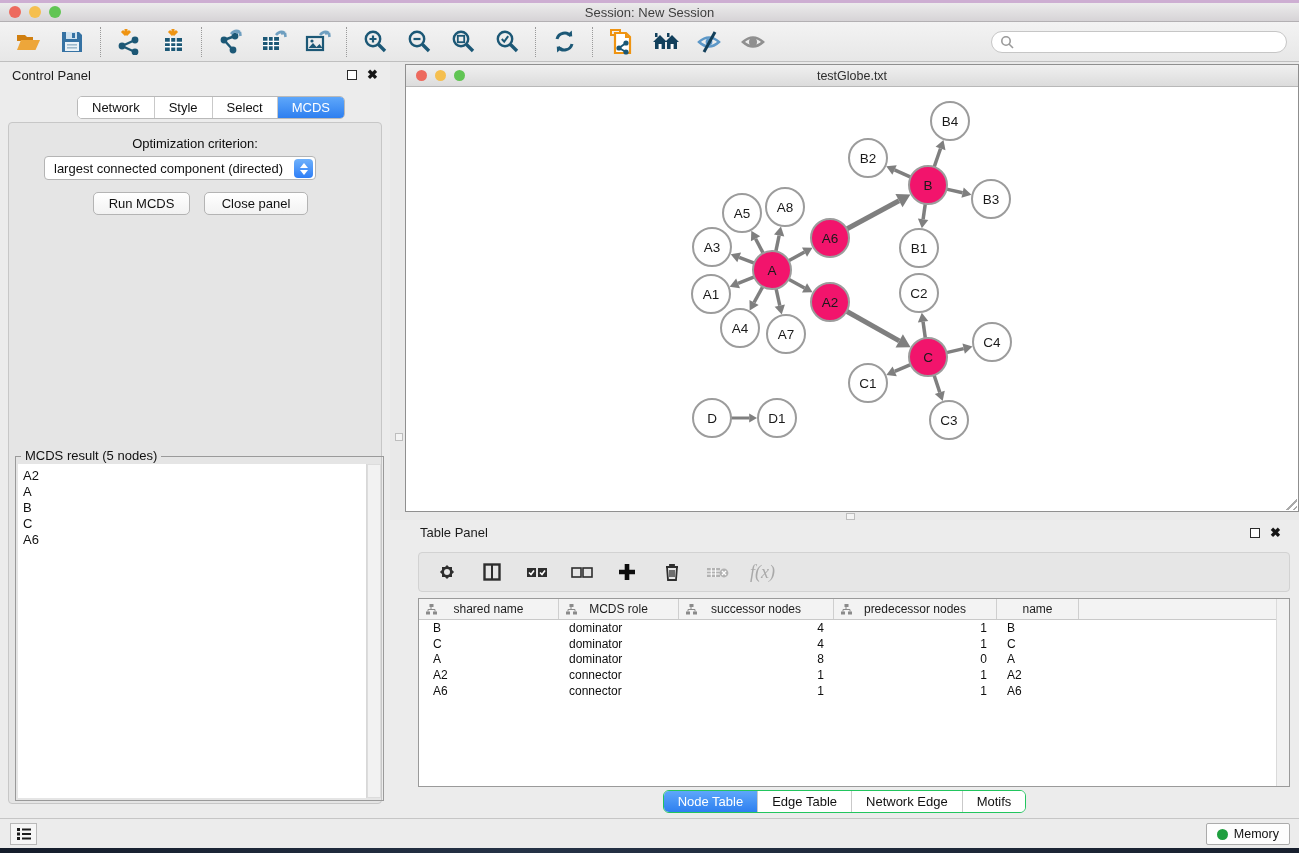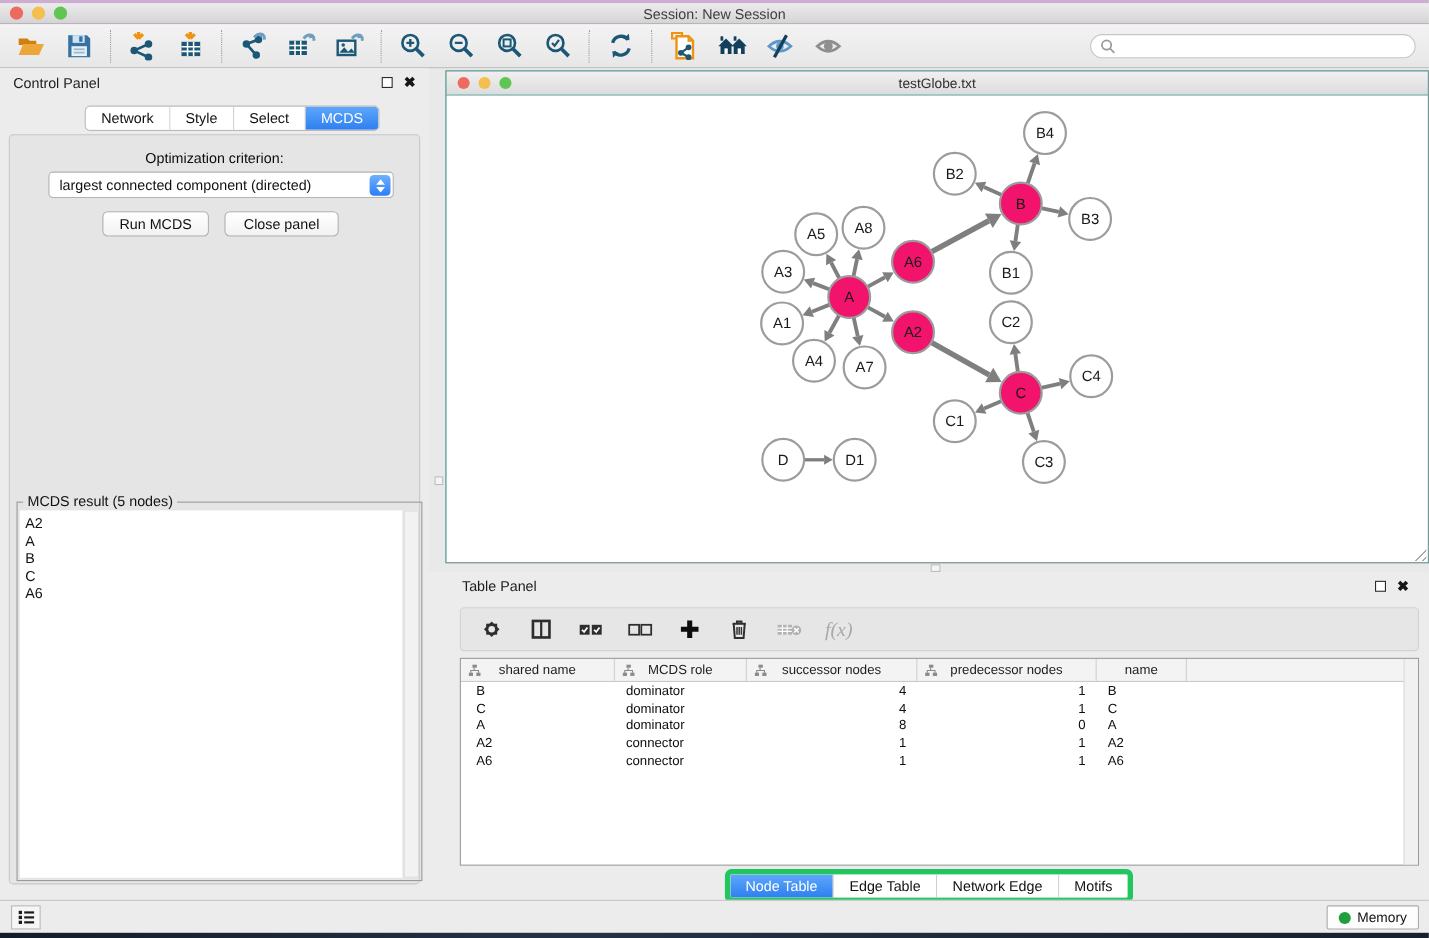--- a/index.html
+++ b/index.html
@@ -34,21 +34,21 @@
   .panel-title { font-size:13px; color:#1c1c1c; }
   .panel-head-icons { margin-left:auto; display:flex; gap:10px; align-items:center; }
   .float-ic { width:10px; height:10px; border:1.6px solid #2b2b2b; background:#fff; display:inline-block; }
   .close-ic { font-size:13px; font-weight:bold; color:#151515; line-height:10px; }
   #cp-tabs { left:77px; top:34px; position:absolute; display:inline-flex; border:1px solid #b9b9b9; border-radius:5px; overflow:hidden; background:#fff; }
   .seg-tab { padding:3px 14px; font-size:13px; background:#fff; border-right:1px solid #c9c9c9; color:#111; cursor:pointer; }
   .seg-tab:last-child { border-right:none; }
   .seg-tab.active { background:linear-gradient(#5ea7fa,#2e7ff0); color:#fff; }
   #cp-content { left:8px; top:60px; position:absolute; width:374px; height:682px; background:#e5e5e5; border:1px solid #c7c7c7; border-radius:4px; }
   #opt-label { top:13px; width:100%; text-align:center; font-size:13px; color:#0c0c0c; }
-  #opt-select { left:35px; top:33px; width:314px; height:24px; background:#fff; border:1px solid #b4b4b4; border-radius:4px; display:flex; align-items:center; padding-left:9px; font-size:13px; cursor:pointer; }
+  #opt-select { left:35px; top:33px; width:272px; height:24px; background:#fff; border:1px solid #b4b4b4; border-radius:4px; display:flex; align-items:center; padding-left:9px; font-size:13px; cursor:pointer; }
   #opt-stepper { position:absolute; right:2px; top:2px; width:19px; height:19px; border-radius:4px; background:linear-gradient(#6fb1fb,#2d7ef7); display:flex; flex-direction:column; align-items:center; justify-content:center; gap:2px; }
   .chev-up { width:0;height:0;border-left:4px solid transparent;border-right:4px solid transparent;border-bottom:5px solid #fff; }
   .chev-down { width:0;height:0;border-left:4px solid transparent;border-right:4px solid transparent;border-top:5px solid #fff; }
   .cp-btn { position:absolute; top:69px; height:23px; background:linear-gradient(#ffffff,#f2f2f2); border:1px solid #b4b4b4; border-radius:5px; font-size:13px; display:flex; align-items:center; justify-content:center; cursor:pointer; }
   #run-btn { left:84px; width:97px; }
   #closep-btn { left:195px; width:104px; }
   #mcds-fieldset { position:absolute; left:6px; top:333px; width:369px; height:345px; border:1px solid #9a9a9a; }
   #mcds-legend { position:absolute; left:5px; top:-9px; background:#e5e5e5; padding:0 4px; font-size:13px; }
   #mcds-list { position:absolute; left:2px; top:7px; right:16px; bottom:2px; background:#fff; border-right:1px solid #d8d8d8; padding:4px 0 0 5px; font-size:13px; line-height:16px; overflow:hidden; }
   #mcds-scroll { position:absolute; top:7px; right:2px; bottom:2px; width:14px; background:#f2f2f2; border:1px solid #dcdcdc; }
@@ -74,21 +74,21 @@
   #tp-table { position:absolute; left:28px; top:78px; width:872px; height:189px; background:#fff; border:1px solid #9a9a9a; overflow:hidden; }
   #tp-scroll { position:absolute; top:0; right:0; bottom:0; width:13px; background:#f1f1f1; border-left:1px solid #dadada; }
   .thead-row { display:flex; height:21px; background:#f3f3f3; border-bottom:1px solid #c9c9c9; }
   .th { display:flex; align-items:center; justify-content:center; gap:6px; font-size:12px; color:#1d1d1d; border-right:1px solid #cfcfcf; position:relative; }
   .th .tree-ic { position:absolute; left:7px; top:5px; }
   .trow { display:flex; height:15.8px; align-items:center; font-size:12px; color:#0e0e0e; }
   .td { padding:0 10px; white-space:nowrap; overflow:hidden; }
   .td.num { text-align:right; }
   
   #tp-tabs { position:absolute; left:0; right:0; top:270px; display:flex; justify-content:center; }
-  #tp-tabs-inner { display:inline-flex; border:5px solid #22c55e; border-radius:6px; overflow:hidden; background:#fff; }
+  #tp-tabs-inner { display:inline-flex; border:1px solid #22c55e; border-radius:6px; overflow:hidden; background:#fff; }
 
   
   #statusbar { left:0; top:818px; width:1299px; height:30px; background:#ececec; border-top:1px solid #c6c6c6;padding-left:24px; }
   #list-btn { position:absolute; left:10px; top:4px; width:27px; height:22px; background:#f6f6f6; border:1px solid #b9b9b9; display:flex; align-items:center; justify-content:center; cursor:pointer; }
   #memory-btn { position:absolute; right:9px; top:4px; height:22px; padding:0 10px; background:#fdfdfd; border:1px solid #ababab; border-radius:2px; display:flex; align-items:center; gap:6px; font-size:12.5px; cursor:pointer; }
   #memory-dot { width:11px; height:11px; border-radius:50%; background:#1e9e3e; }
 </style>
 </head>
 <body>
 

